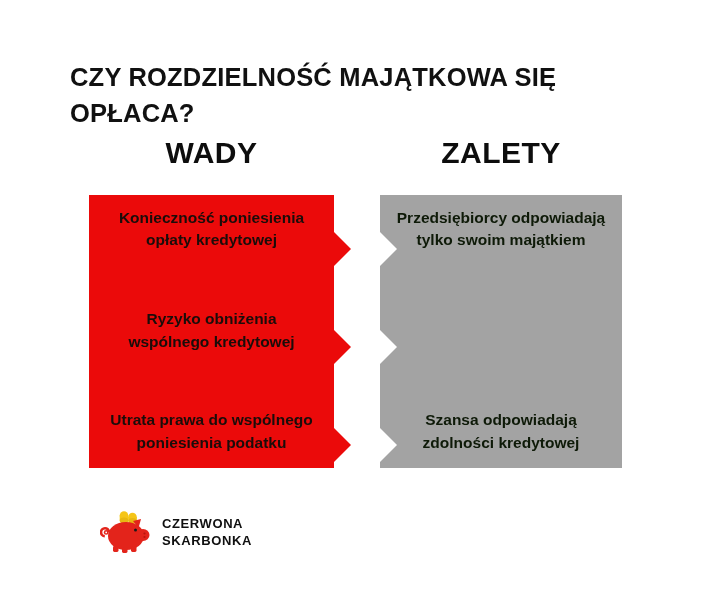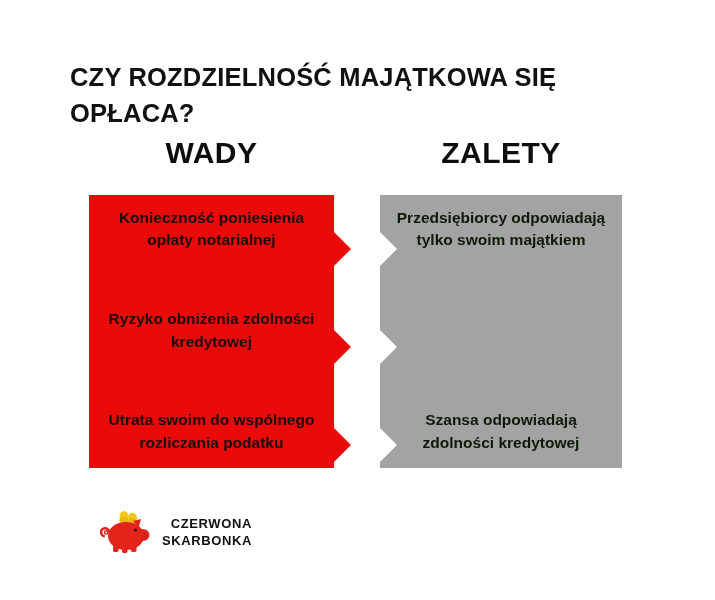--- a/index.html
+++ b/index.html
@@ -127,39 +127,38 @@
     height: 48px;
     flex: 0 0 auto;
   }
   .logo-text {
     font-size: 13px;
     font-weight: bold;
     line-height: 1.32;
     letter-spacing: 0.6px;
     color: #101010;
     text-transform: uppercase;
-    text-align: right;
   }
   .logo-text div { white-space: nowrap; }
 </style>
 </head>
 <body>
 
 <div class="infographic">
 
   <h1 class="page-title">CZY ROZDZIELNOŚĆ MAJĄTKOWA SIĘ OPŁACA?</h1>
 
   <div class="col-heading left">WADY</div>
 
   <div class="col-heading right">ZALETY</div>
 
   <div class="panel cons">
-    <div class="panel-item">Konieczność poniesienia opłaty notarialnej</div>
-    <div class="panel-item">Ryzyko obniżenia zdolności kredytowej</div>
-    <div class="panel-item">Utrata swoim do wspólnego rozliczania podatku</div>
+    <div class="panel-item">Konieczność poniesienia opłaty kredytowej</div>
+    <div class="panel-item">Ryzyko obniżenia wspólnego kredytowej</div>
+    <div class="panel-item">Utrata prawa do wspólnego poniesienia podatku</div>
 
     <span class="arrow-tab a1"></span>
     <span class="arrow-tab a2"></span>
     <span class="arrow-tab a3"></span>
   </div>
 
   <div class="panel pros">
     <div class="panel-item">Przedsiębiorcy odpowiadają tylko swoim majątkiem</div>
     <div class="panel-item">Szansa odpowiadają zdolności kredytowej</div>
 

